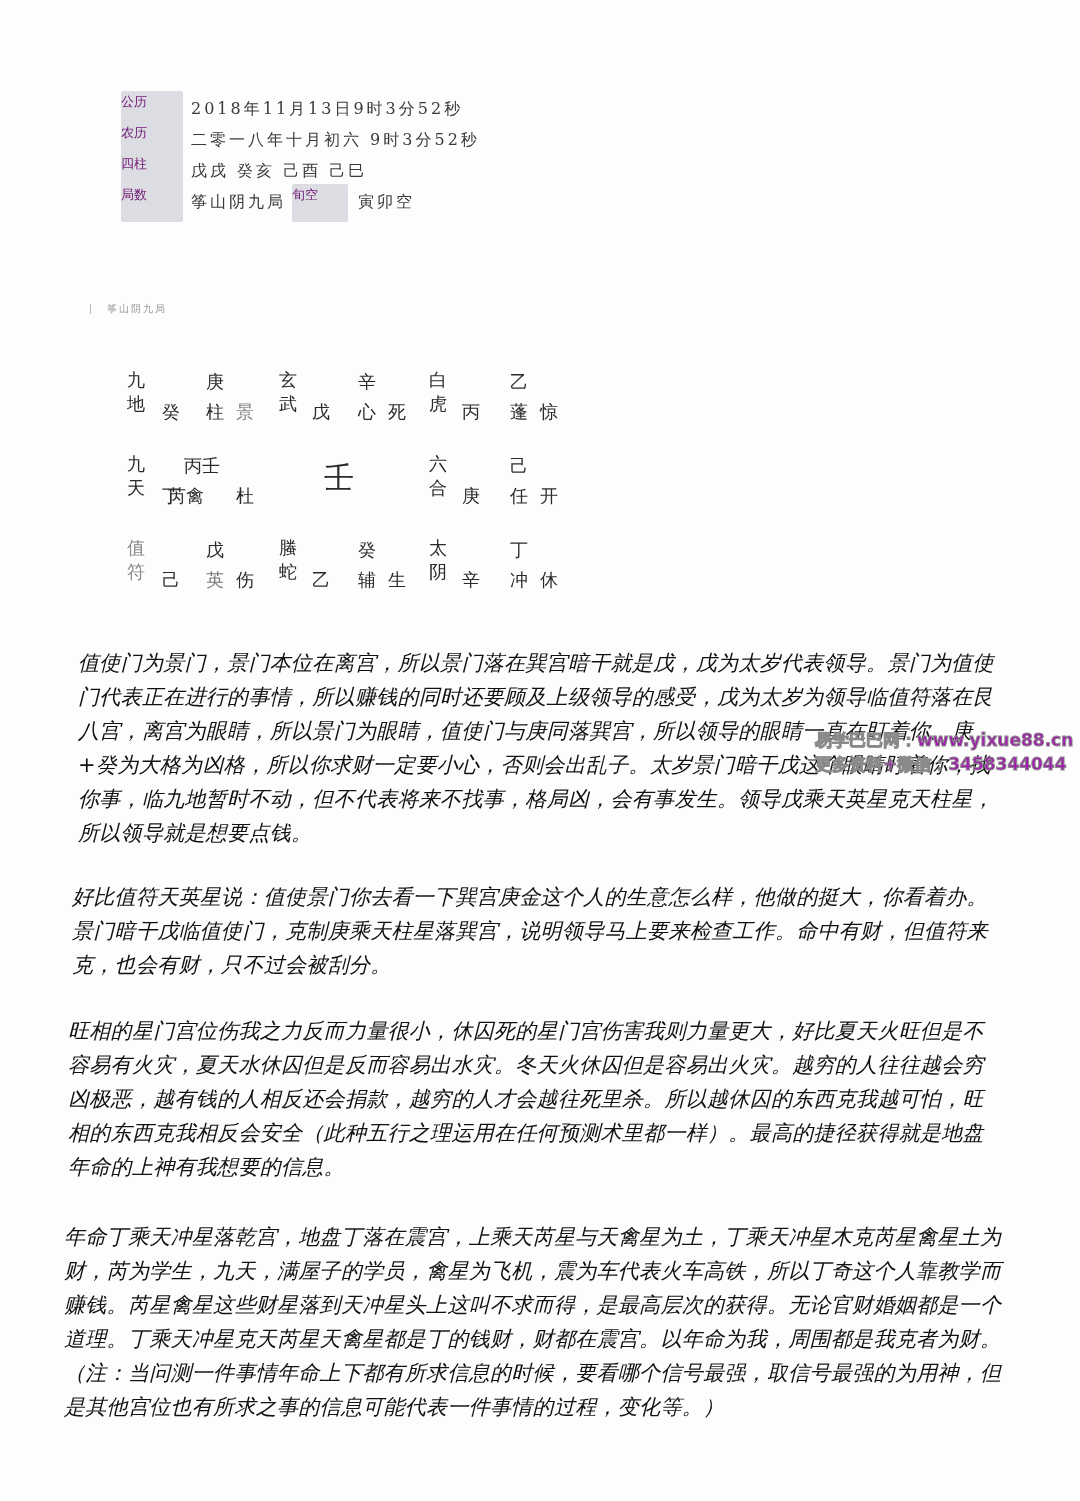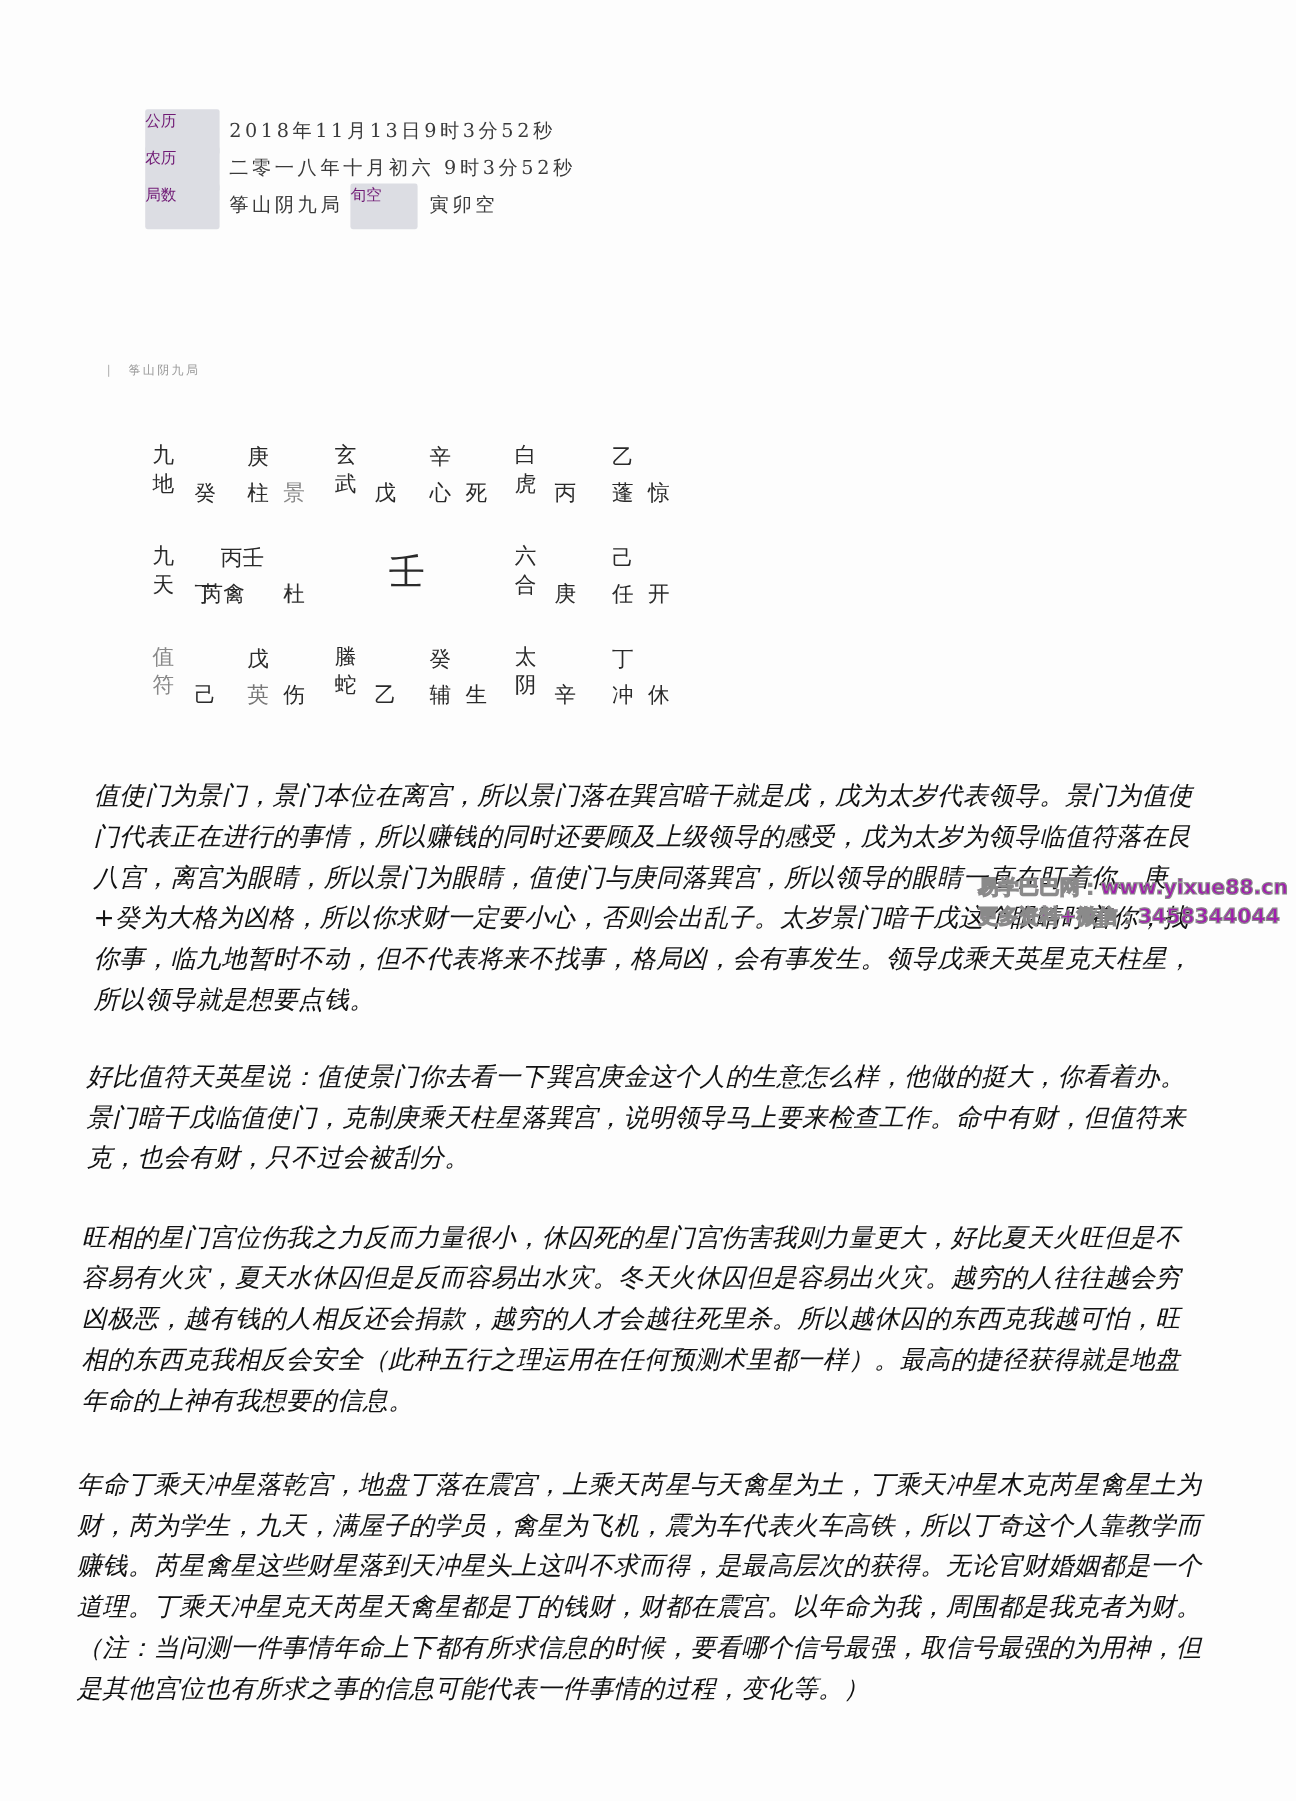--- a/index.html
+++ b/index.html
@@ -37,20 +37,24 @@
 <body>
 
 <div class="info">
   <div class="info-row">
     <span class="lbl">公历</span>
     <span class="val">2018年11月13日9时3分52秒</span>
   </div>
   <div class="info-row">
     <span class="lbl">农历</span>
     <span class="val">二零一八年十月初六 9时3分52秒</span>
+  </div>
+  <div class="info-row">
+    <span class="lbl">四柱</span>
+    <span class="val">戊戌 癸亥 己酉 己巳</span>
   </div>
   <div class="info-row">
     <span class="lbl">局数</span>
     <span class="val">筝山阴九局</span>
     <span class="lbl inline">旬空</span>
     <span class="val">寅卯空</span>
   </div>
 </div>
 
 <div class="caption">

